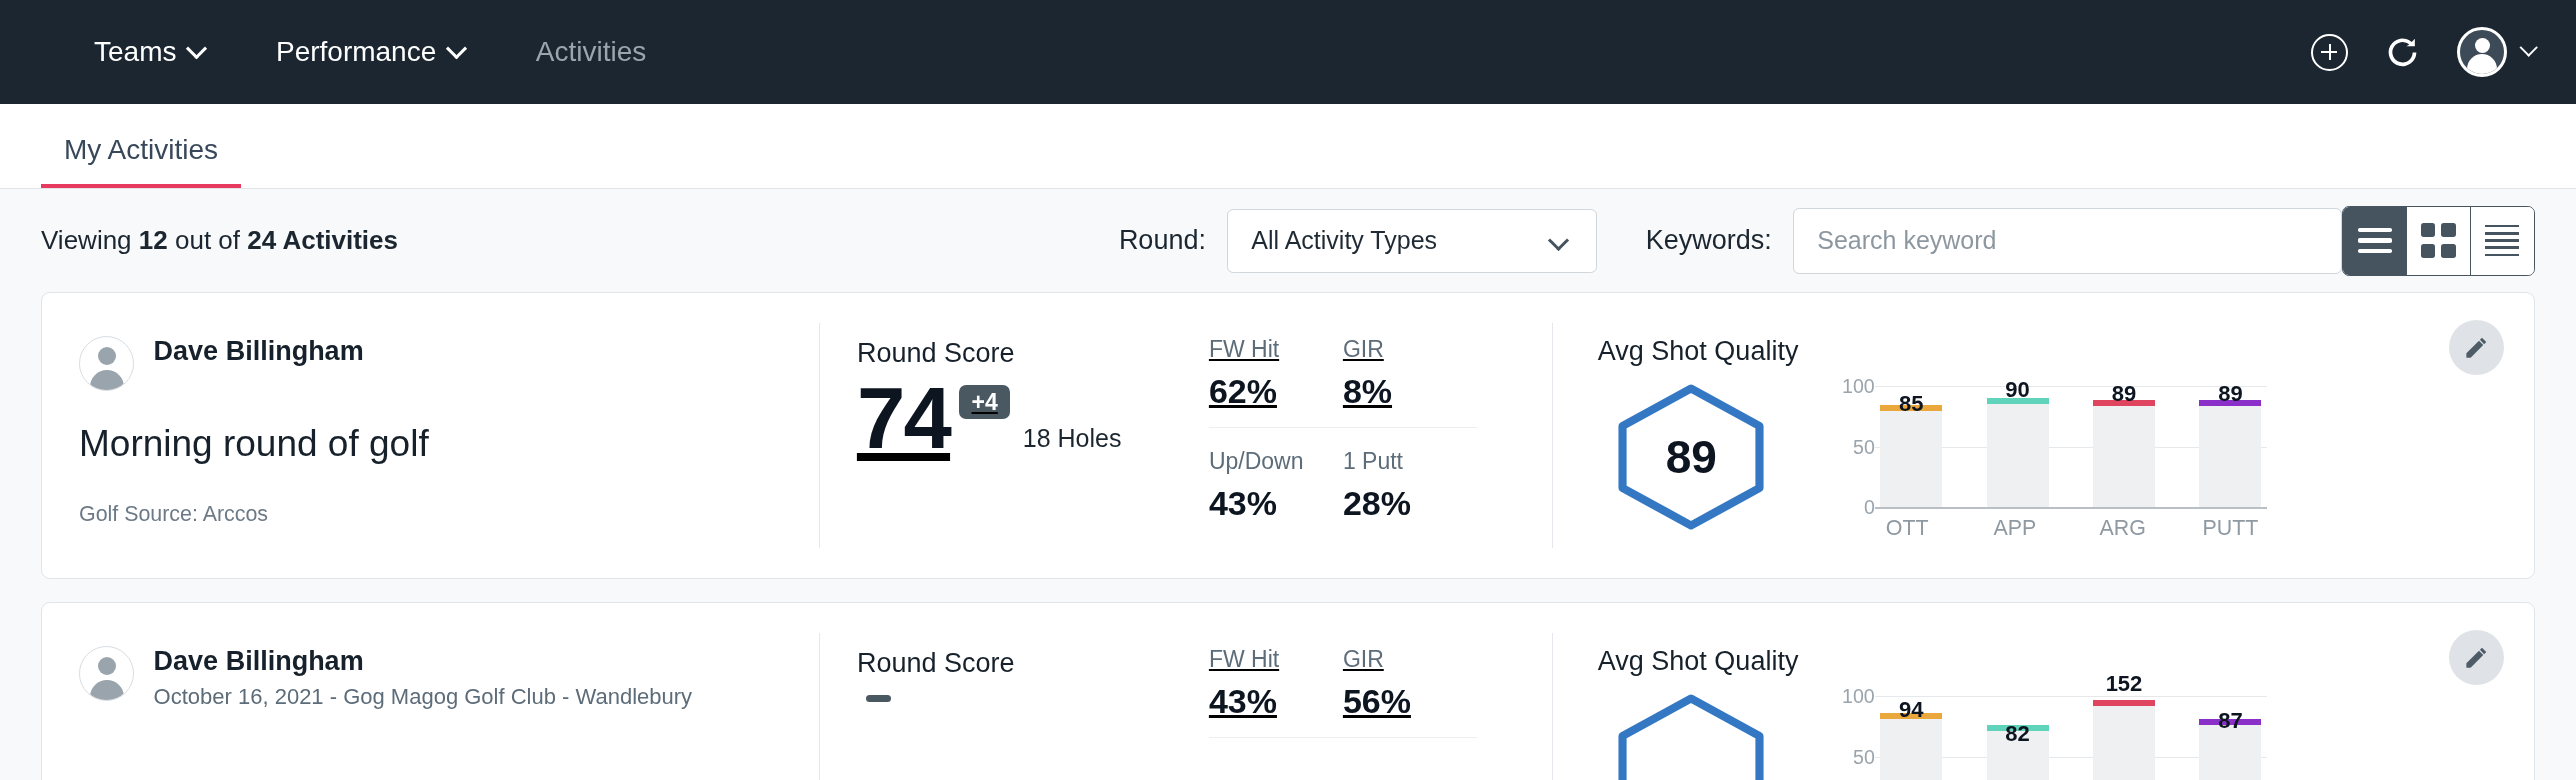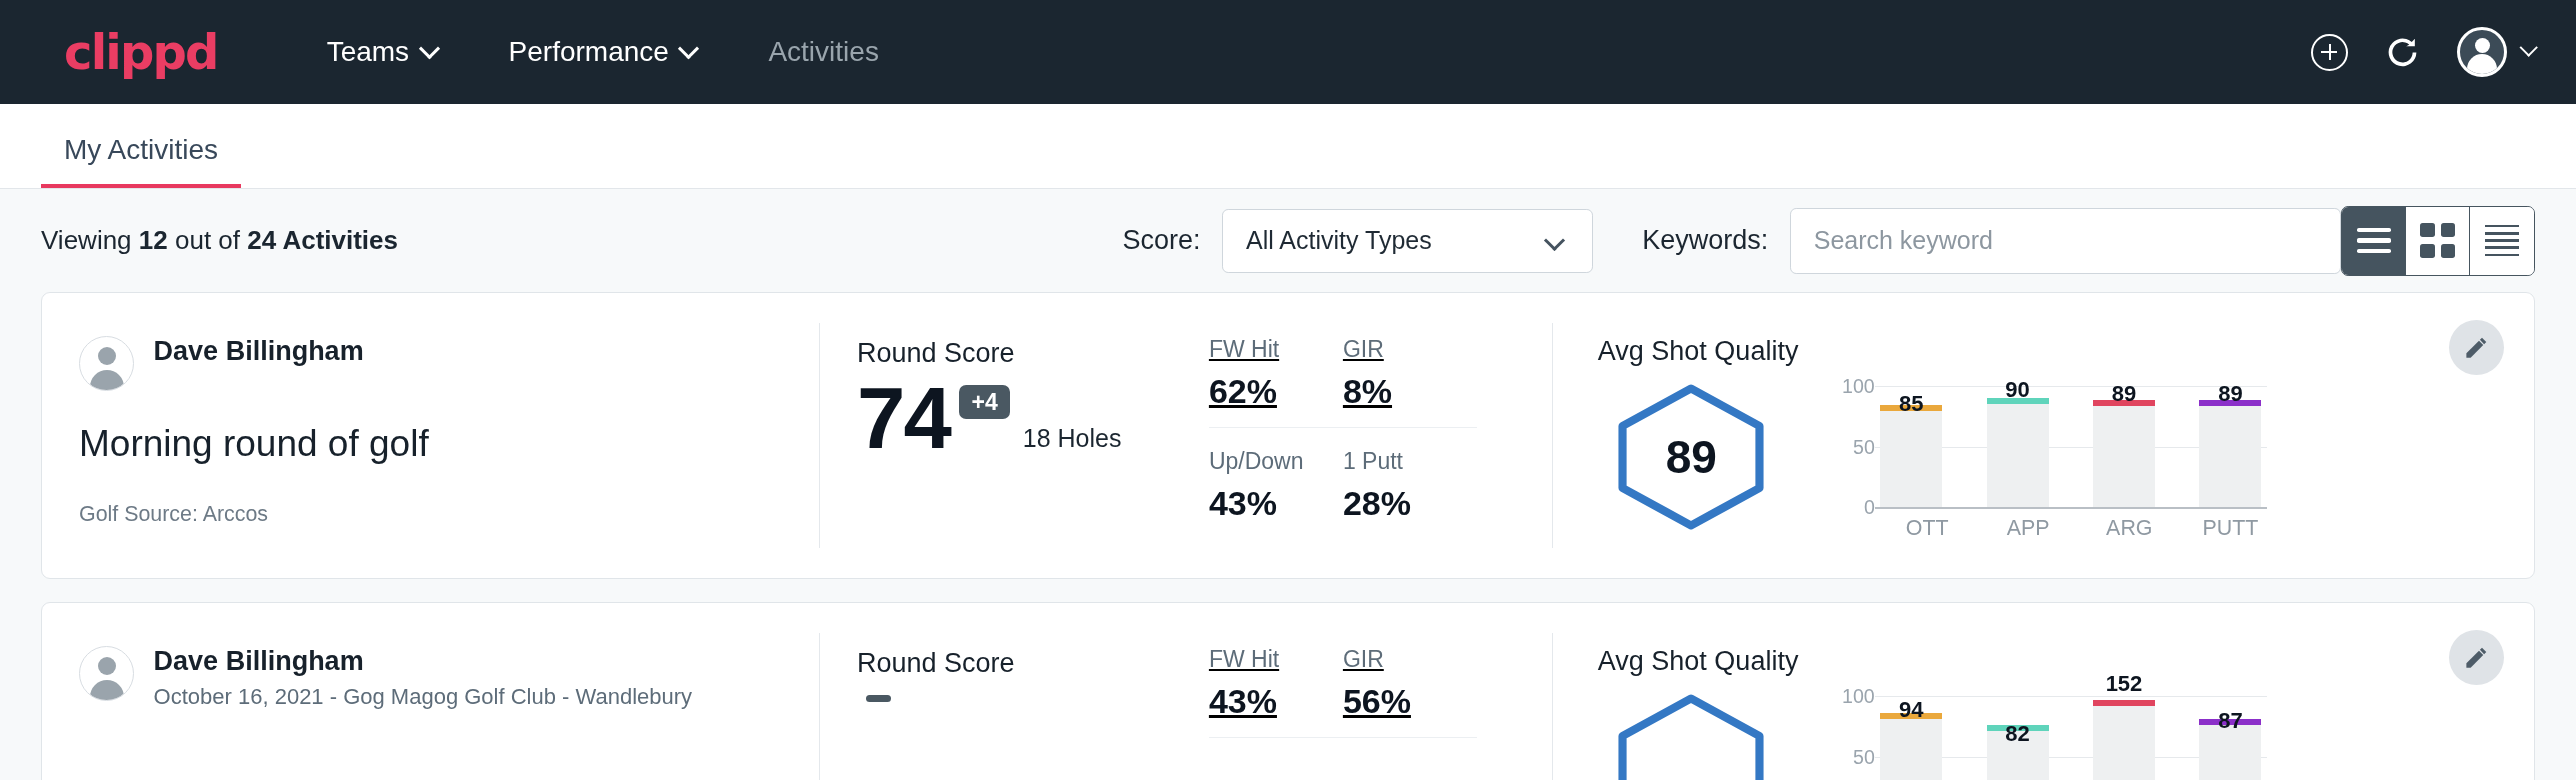--- a/index.html
+++ b/index.html
@@ -220,21 +220,21 @@
   .score-row { display: flex; align-items: flex-end; margin-top: 7.1px; }
   .score-num { font-size: 87px; font-weight: 700; color: #0d1520; line-height: 0.96; letter-spacing: -1.8px; }
   .score-badge {
     background: #4a5862; color: #fff;
     font-size: 23px; font-weight: 700;
     border-radius: 7.1px; padding: 3.6px 12.5px;
     margin-left: 9px; align-self: flex-start;
     margin-top: 9px;
   }
   .score-holes { font-size: 25px; color: #1b2630; margin-left: 12.5px; margin-bottom: 7.1px; }
-  .score-stack { display: flex; align-items: center; }
+  .score-stack { display: flex; align-items: center; text-decoration: underline; }
 
   .card-stats { width: 375px; padding: 43px 0 0 32px; }
   .stats-grid { display: grid; grid-template-columns: 134px 134px; column-gap: 0px; }
   .stat { padding-right: 23px; }
   .stat-top { padding-bottom: 16px; border-bottom: 1.8px solid #eceff2; text-decoration: underline; }
   .stat-bot { padding-top: 19.6px; }
   .stat-label { font-size: 23px; color: #5d6c79; }
   .stat-val { font-size: 34px; font-weight: 700; color: #0d1520; margin-top: 9px; }
 
   .card-quality { flex: 1; padding: 43px 0 0 45px; display: flex; flex-direction: column; }
@@ -246,36 +246,35 @@
   .mc-axis { position: absolute; left: 4px; top: 0; width: 50px; height: 134px; }
   .mc-tick { position: absolute; right: 0; font-size: 19.6px; color: #9aa4ad; transform: translateY(-50%); }
   .mc-plot { position: absolute; left: 54px; top: 0; right: 0; height: 134px; }
   .mc-grid { position:absolute; left:0; right:0; height:0.9px; background:#e6e9ec; }
   .mc-base { position:absolute; left:0; right:0; bottom:0; height:1.8px; background:#b9bfc5; }
   .mc-bars { position:absolute; left:0; right:0; bottom:1.8px; top:0; display:flex; justify-content:space-between; align-items:flex-end; padding: 0 5.4px; }
   .mc-bar { width: 62px; position: relative; display:flex; flex-direction:column; justify-content:flex-end; align-items:center; }
   .mc-bar .body { width: 100%; background: #eef0f1; }
   .mc-bar .cap { width: 100%; height: 6.2px; }
   .mc-bar .val { position:absolute; font-size: 22px; font-weight: 700; color:#0d1520; }
-  .mc-labels { position:absolute; left:70px; right:0; top: 141px; display:flex; justify-content:space-between; padding: 0 5.4px; }
+  .mc-labels { position:absolute; left:50px; right:0; top: 141px; display:flex; justify-content:space-between; padding: 0 5.4px; }
   .mc-labels span { width: 62px; text-align:center; font-size: 21.4px; color:#8f99a2; }
 
   .edit-btn {
     position: absolute; top: 27px; right: 30px;
     width: 55px; height: 55px; border-radius: 50%;
     background: #dfe3e7;
     display: flex; align-items: center; justify-content: center;
     cursor: pointer;
   }
 </style>
 </head>
 <body>
 
 <div class="navbar">
-  <div class="brand">clippd</div>
 
   <div class="nav-links">
     <div class="nav-item">
       <span>Teams</span>
       <span class="chev"></span>
     </div>
     <div class="nav-item">
       <span>Performance</span>
       <span class="chev"></span>
     </div>
@@ -303,21 +302,21 @@
   <div class="tab active">My Activities</div>
 </div>
 
 <div class="toolbar">
   <div class="viewing">
     <span>Viewing </span><b>12</b><span> out of </span><b>24 Activities</b>
   </div>
 
   <div class="tb-spacer-1"></div>
 
-  <div class="tb-label">Score:</div>
+  <div class="tb-label">Round:</div>
   <div class="select-box">
     <span>All Activity Types</span>
     <span class="select-chev"></span>
   </div>
 
   <div class="tb-gap"></div>
 
   <div class="tb-label">Keywords:</div>
   <div class="search-box">
     <input type="text" placeholder="Search keyword" style="">

